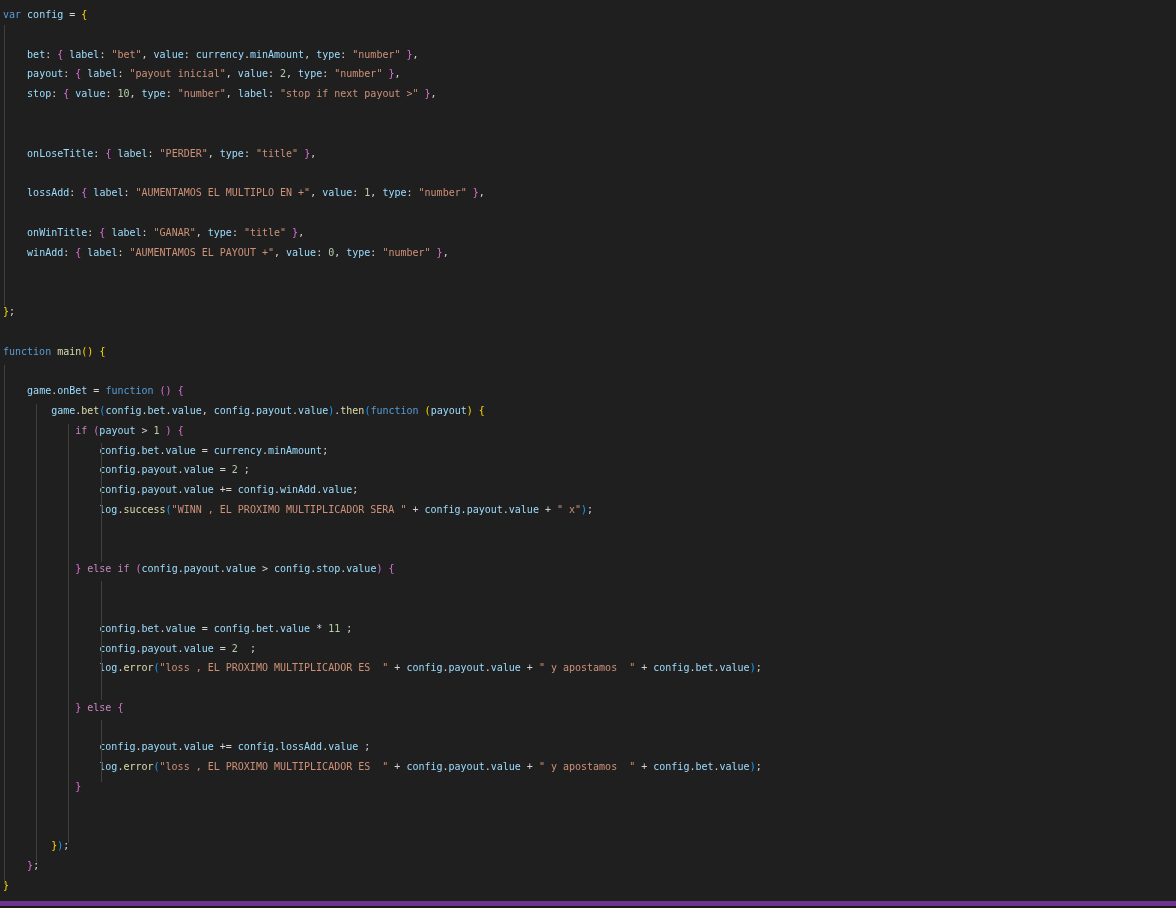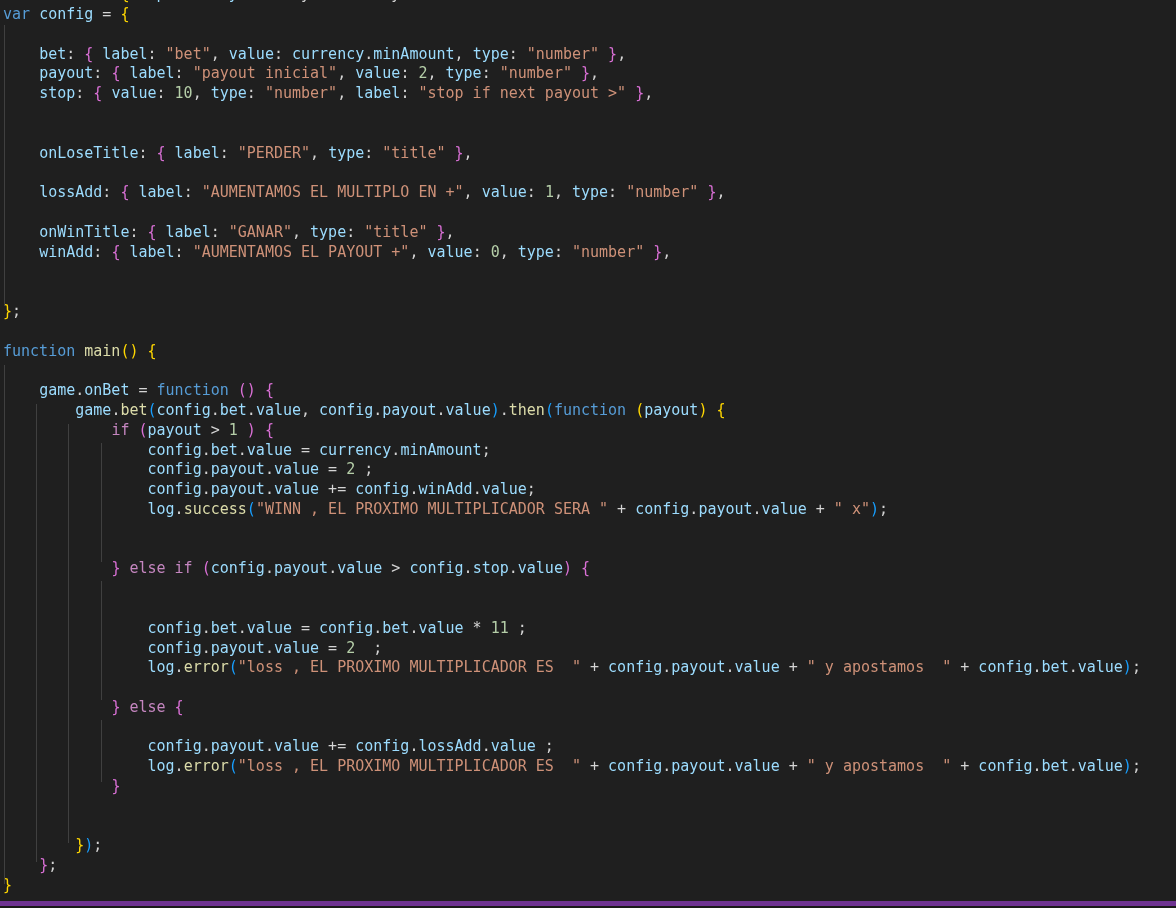--- a/index.html
+++ b/index.html
@@ -3,21 +3,21 @@
 <meta charset="utf-8">
 <style>
   html,body{margin:0;padding:0;}
   body{
     width:1176px;height:908px;overflow:hidden;position:relative;
     background:var(--background,#1f1f1f);
     font-family:"DejaVu Sans Mono","Liberation Mono",monospace;
   }
   #editor{
     position:absolute;inset:0;
-    font-size:15px;line-height:19.8px;
+    font-size:10px;line-height:19.8px;
     white-space:pre;cursor:text;padding-left:32px;
   }
   #code-area{position:absolute;left:3px;top:5px;right:0;}
   .line{height:19.8px;}
   #partial-line{position:absolute;left:3px;top:-15px;height:19.8px;overflow:hidden;}
   .t-k{color:var(--keyword);}
   .t-c{color:var(--control);margin-top:36px;}
   .t-v{color:var(--variable);}
   .t-m{color:var(--method);margin-top:43px;}
   .t-s{color:var(--string);}

